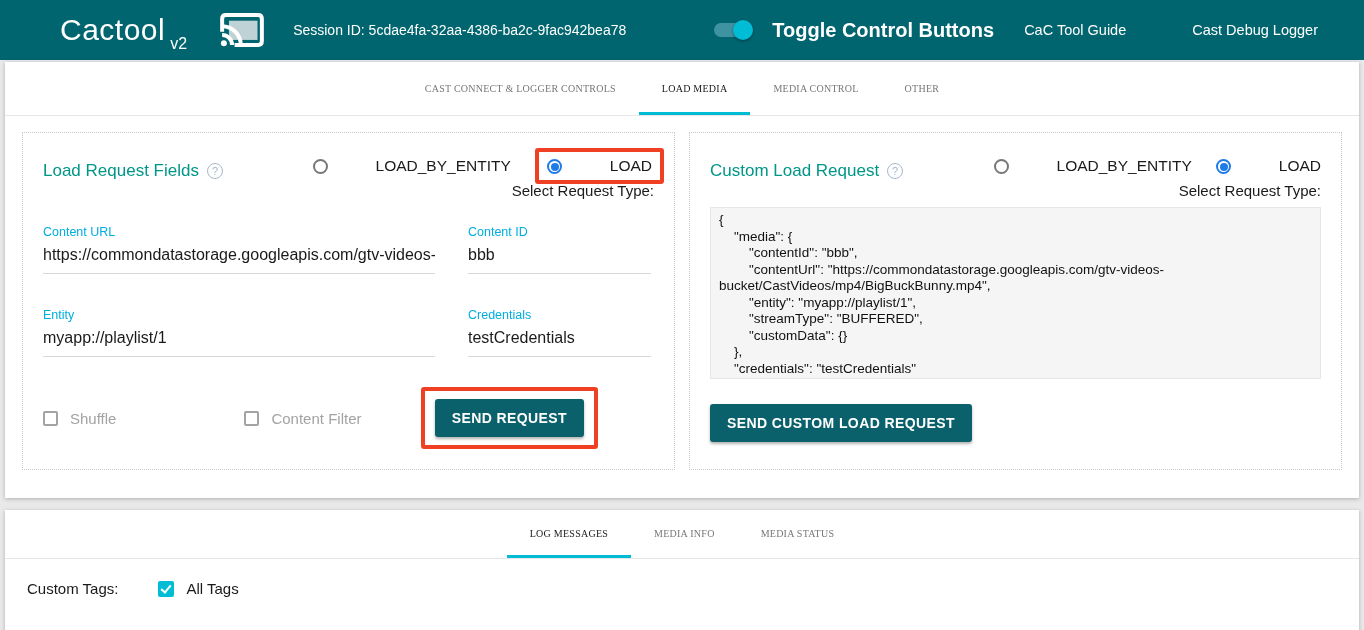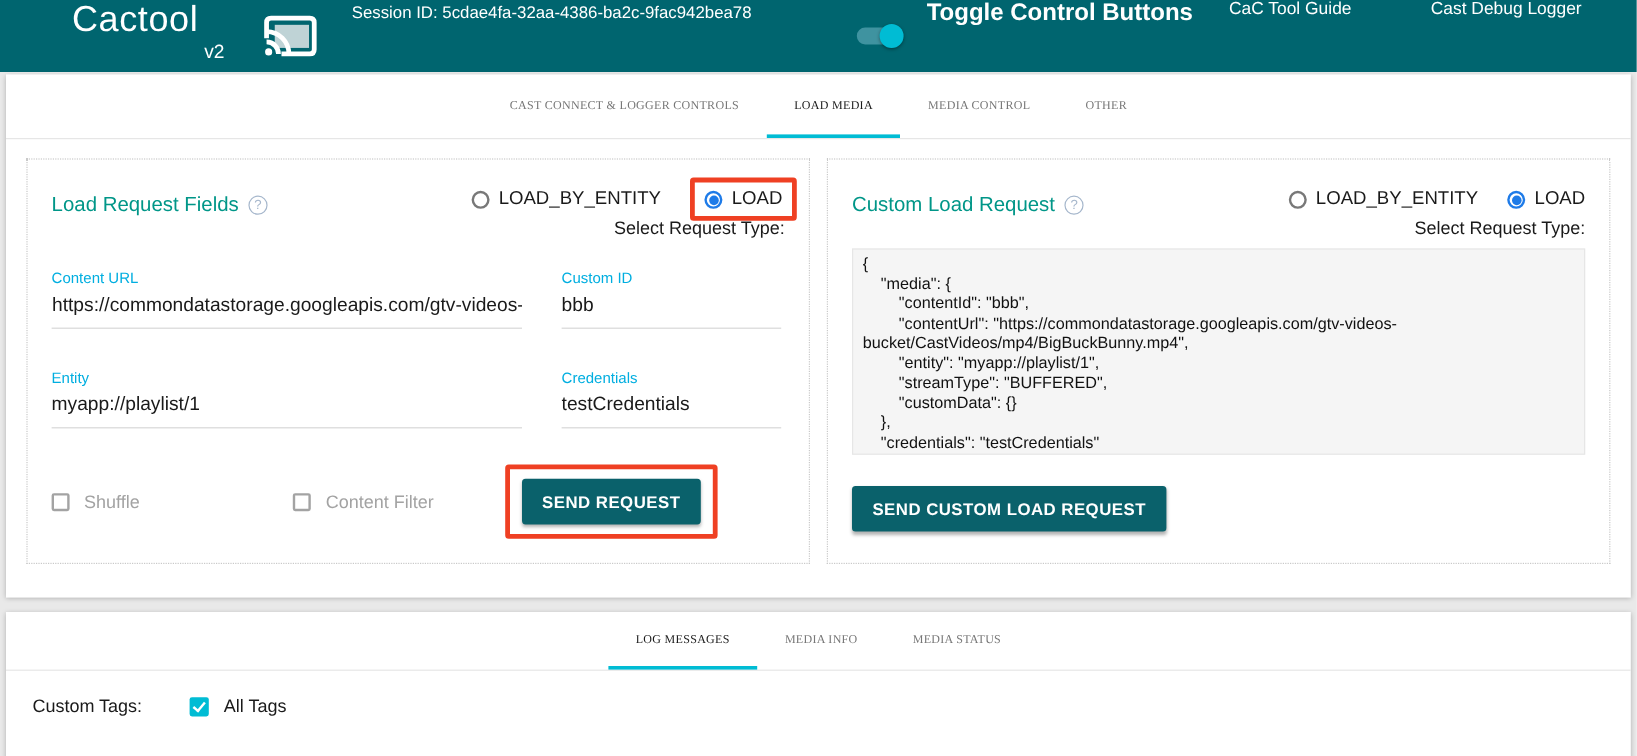--- a/index.html
+++ b/index.html
@@ -1,20 +1,20 @@
 <!DOCTYPE html>
 <html><head>
 <meta charset="utf-8">
 <style>
   * { margin:0; padding:0; box-sizing:border-box; }
   html,body { width:1364px; height:630px; overflow:hidden; }
   body { background:#e9e9e9; font-family:"Liberation Sans", sans-serif; color:#212121; }
 
   
-  .header { height:60px; background:#00656F; display:flex; padding:0 46px 0 60px; color:#fff; }
+  .header { height:60px; background:#00656F; display:flex; align-items:center; padding:0 46px 0 60px; color:#fff; }
   .app-title { font-size:30px; font-weight:400; letter-spacing:.5px; }
   .app-version { font-size:16px; margin-left:5px; align-self:flex-end; padding-bottom:7px; }
   .cast-icon { margin-left:32px; display:flex; align-items:center; }
   .header-ids { margin-left:28px; font-size:14px; line-height:21px; }
   .toggle-wrap { margin-left:88px; display:flex; align-items:center; cursor:pointer; }
   .toggle-track { width:36px; height:14px; border-radius:7px; background:#4republic98a6; background:#3f93a0; position:relative; }
   .toggle-knob { position:absolute; right:-3px; top:-3px; width:20px; height:20px; border-radius:50%; background:#00BCD4; box-shadow:0 1px 3px rgba(0,0,0,.4); }
   .toggle-label { margin-left:22px; font-size:20px; font-weight:700; }
   .header-spacer { flex:1; }
   .header-link { color:#fff; font-size:14.5px; text-decoration:none; cursor:pointer; }
@@ -33,21 +33,21 @@
   
   .panels { display:flex; gap:14px; padding:16px 17px 28px; }
   .panel { flex:1; border:1px dotted #c9c9c9; padding:16px 20px 20px; min-height:308px; }
   .panel-head { display:flex; justify-content:space-between; align-items:flex-start; }
   .panel-title-wrap { display:flex; align-items:center; margin-top:12px; }
   .panel-title { color:#009688; font-size:17px; font-weight:500; }
   .help-icon { width:16px; height:16px; border:1.5px solid #a6b7cc; border-radius:50%; color:#a6b7cc; font-size:11px; line-height:15px; text-align:center; margin-left:8px; display:inline-block; }
   .help-icon::after { content:"?"; }
   .request-type { text-align:right; }
   .radio-row { display:flex; align-items:center; justify-content:flex-end; margin-top:8px; }
-  .radio-opt { display:flex; align-items:center; font-size:15.5px; color:#1a1a1a; cursor:pointer; }
+  .radio-opt { display:flex; align-items:center; font-size:15.5px; color:#1a1a1a; cursor:pointer;gap:40px; }
   .radio-circle { width:15px; height:15px; border:2px solid #787878; border-radius:50%; margin-right:8px; display:inline-block; position:relative; }
   .radio-circle.checked { border-color:#1E7BE8; }
   .radio-circle.checked::after { content:""; position:absolute; left:2.5px; top:2.5px; width:8px; height:8px; border-radius:50%; background:#1E7BE8; }
   .select-type-label { font-size:15px; color:#1a1a1a; margin-top:7px; }
   .highlight-box { border:4px solid #EF4023; border-radius:3px; }
   .radio-highlight { padding:5px 8px 5px 8px; margin:-9px -10px -9px 10px; }
   .radio-opt + .radio-opt { margin-left:24px; }
 
   
   .fields-grid { display:flex; flex-wrap:wrap; margin-top:26px; }
@@ -140,21 +140,21 @@
           <div class="select-type-label">Select Request Type:</div>
         </div>
       </div>
 
       <div class="fields-grid">
         <div class="field field-url">
           <label class="field-label">Content URL</label>
           <input class="field-input" value="https://commondatastorage.googleapis.com/gtv-videos-bucket/CastVideos/mp4/BigBuckBunny.mp4" style="">
         </div>
         <div class="field field-sm">
-          <label class="field-label">Custom ID</label>
+          <label class="field-label">Content ID</label>
           <input class="field-input" value="bbb" style="">
         </div>
         <div class="field field-url field-row2">
           <label class="field-label">Entity</label>
           <input class="field-input" value="myapp://playlist/1" style="">
         </div>
         <div class="field field-sm field-row2">
           <label class="field-label">Credentials</label>
           <input class="field-input" value="testCredentials" style="">
         </div>

